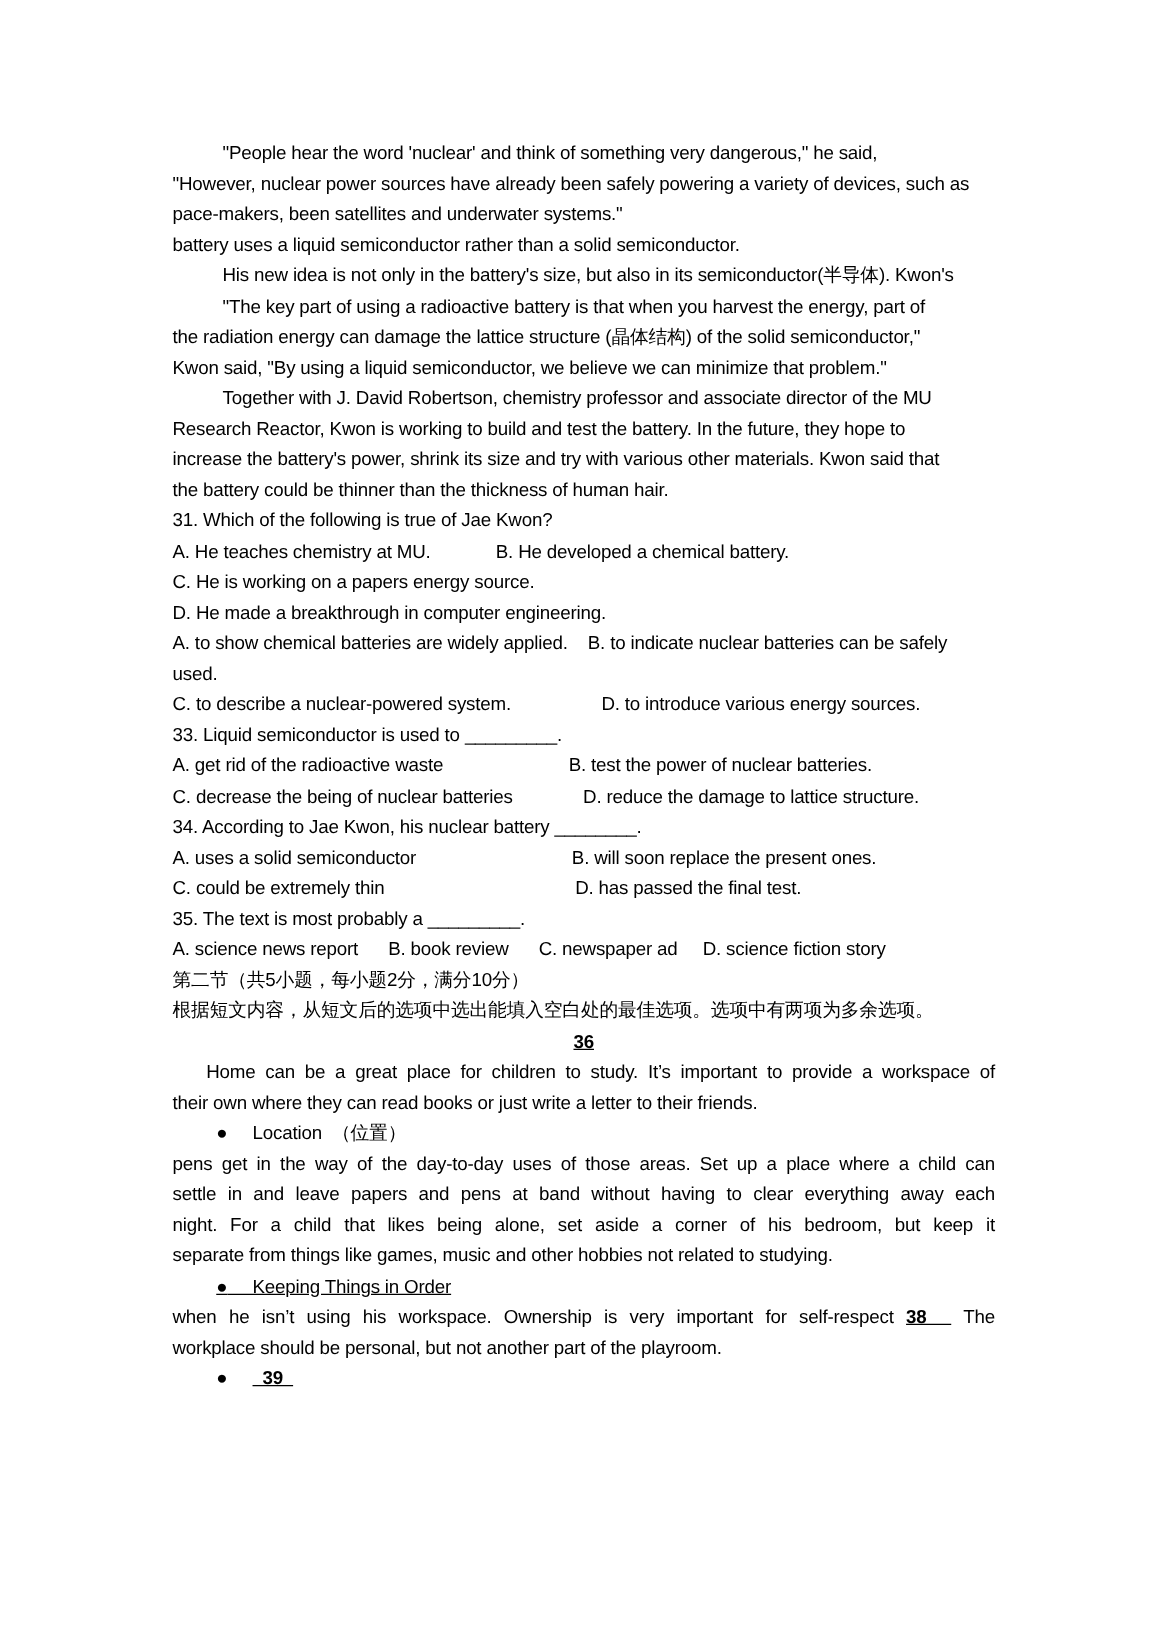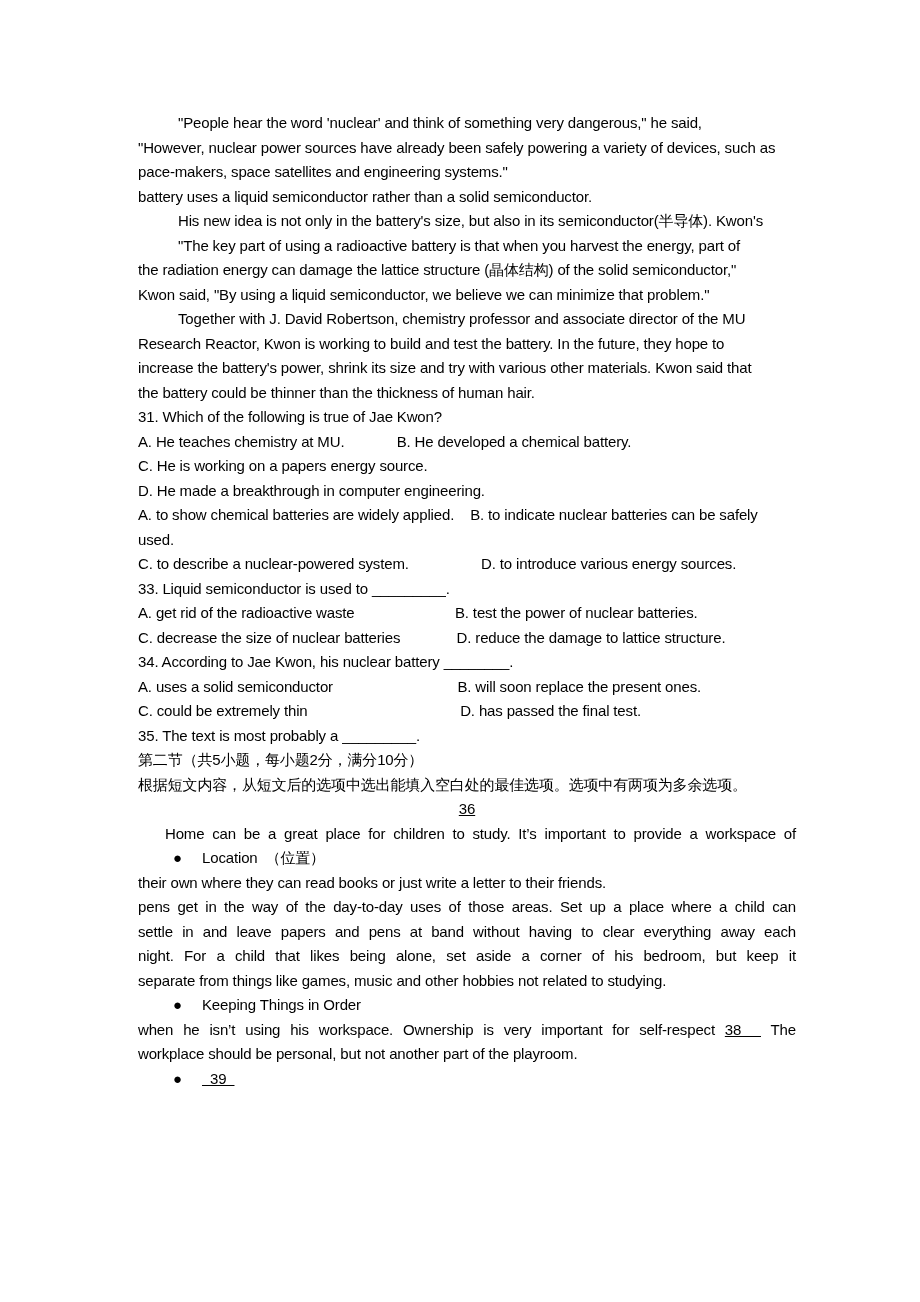--- a/index.html
+++ b/index.html
@@ -20,59 +20,60 @@
   .ln {
     font-size: 15px;
     line-height: 24.5px;
     min-height: 24.5px;
     white-space: pre-wrap;
     letter-spacing: -0.15px;
   }
   .ln.j { text-align: justify; text-align-last: justify; }
   .ln.c { text-align: center; }
   .u { text-decoration: underline; }
-  .b { font-weight: normal; }
+  .b { font-weight: bold; }
 </style>
 </head>
 <body>
 
 <div class="page">
     <div class="ln" style="padding-left: 40px;"><span>"People hear the word 'nuclear' and think of something very dangerous," he said,</span></div>
     <div class="ln"><span>"However, nuclear power sources have already been safely powering a variety of devices, such as</span></div>
-    <div class="ln"><span>pace-makers, space satellites and engineering systems."</span></div>
+    <div class="ln"><span>pace-makers, been satellites and underwater systems."</span></div>
     <div class="ln"><span>battery uses a liquid semiconductor rather than a solid semiconductor.</span></div>
     <div class="ln" style="padding-left: 40px;"><span>His new idea is not only in the battery's size, but also in its semiconductor(半导体). Kwon's</span></div>
     <div class="ln" style="padding-left: 40px;"><span>"The key part of using a radioactive battery is that when you harvest the energy, part of</span></div>
     <div class="ln"><span>the radiation energy can damage the lattice structure (晶体结构) of the solid semiconductor,"</span></div>
     <div class="ln"><span>Kwon said, "By using a liquid semiconductor, we believe we can minimize that problem."</span></div>
     <div class="ln" style="padding-left: 40px;"><span>Together with J. David Robertson, chemistry professor and associate director of the MU</span></div>
     <div class="ln"><span>Research Reactor, Kwon is working to build and test the battery. In the future, they hope to</span></div>
     <div class="ln"><span>increase the battery's power, shrink its size and try with various other materials. Kwon said that</span></div>
     <div class="ln"><span>the battery could be thinner than the thickness of human hair.</span></div>
     <div class="ln"><span>31. Which of the following is true of Jae Kwon?</span></div>
     <div class="ln"><span>A. He teaches chemistry at MU.             B. He developed a chemical battery.</span></div>
     <div class="ln"><span>C. He is working on a papers energy source.</span></div>
     <div class="ln"><span>D. He made a breakthrough in computer engineering.</span></div>
     <div class="ln"><span>A. to show chemical batteries are widely applied.    B. to indicate nuclear batteries can be safely</span></div>
     <div class="ln"><span>used.</span></div>
     <div class="ln"><span>C. to describe a nuclear-powered system.                  D. to introduce various energy sources.</span></div>
     <div class="ln"><span>33. Liquid semiconductor is used to _________.</span></div>
     <div class="ln"><span>A. get rid of the radioactive waste                         B. test the power of nuclear batteries.</span></div>
-    <div class="ln"><span>C. decrease the size of nuclear batteries              D. reduce the damage to lattice structure.</span></div>
+    <div class="ln"><span>C. decrease the being of nuclear batteries              D. reduce the damage to lattice structure.</span></div>
     <div class="ln"><span>34. According to Jae Kwon, his nuclear battery ________.</span></div>
     <div class="ln"><span>A. uses a solid semiconductor                               B. will soon replace the present ones.</span></div>
     <div class="ln"><span>C. could be extremely thin                                      D. has passed the final test.</span></div>
     <div class="ln"><span>35. The text is most probably a _________.</span></div>
+    <div class="ln"><span>A. science news report      B. book review      C. newspaper ad     D. science fiction story</span></div>
     <div class="ln"><span>第二节（共5小题，每小题2分，满分10分）</span></div>
     <div class="ln"><span>根据短文内容，从短文后的选项中选出能填入空白处的最佳选项。选项中有两项为多余选项。</span></div>
     <div class="ln c"><span class="u b">36</span></div>
     <div class="ln j" style="padding-left: 27px;"><span>Home can be a great place for children to study. It’s important to provide a workspace of</span></div>
+    <div class="ln"><span>their own where they can read books or just write a letter to their friends.</span></div>
     <div class="ln" style="padding-left: 35px;"><span>●</span><span>     Location  （位置）</span></div>
-    <div class="ln"><span>their own where they can read books or just write a letter to their friends.</span></div>
     <div class="ln j"><span>pens get in the way of the day-to-day uses of those areas. Set up a place where a child can</span></div>
     <div class="ln j"><span>settle in and leave papers and pens at band without having to clear everything away each</span></div>
     <div class="ln j"><span>night. For a child that likes being alone, set aside a corner of his bedroom, but keep it</span></div>
     <div class="ln"><span>separate from things like games, music and other hobbies not related to studying.</span></div>
-    <div class="ln" style="padding-left: 35px;"><span>●</span><span>     Keeping Things in Order</span></div>
+    <div class="ln" style="padding-left: 35px; text-decoration: underline;"><span>●</span><span>     Keeping Things in Order</span></div>
     <div class="ln j"><span>when he isn’t using his workspace. Ownership is very important for self-respect </span><span class="u b">38  </span><span> The</span></div>
     <div class="ln"><span>workplace should be personal, but not another part of the playroom.</span></div>
     <div class="ln" style="padding-left: 35px;"><span>●</span><span>     </span><span class="u b">  39  </span></div>
   </div>
 
 </body></html>

